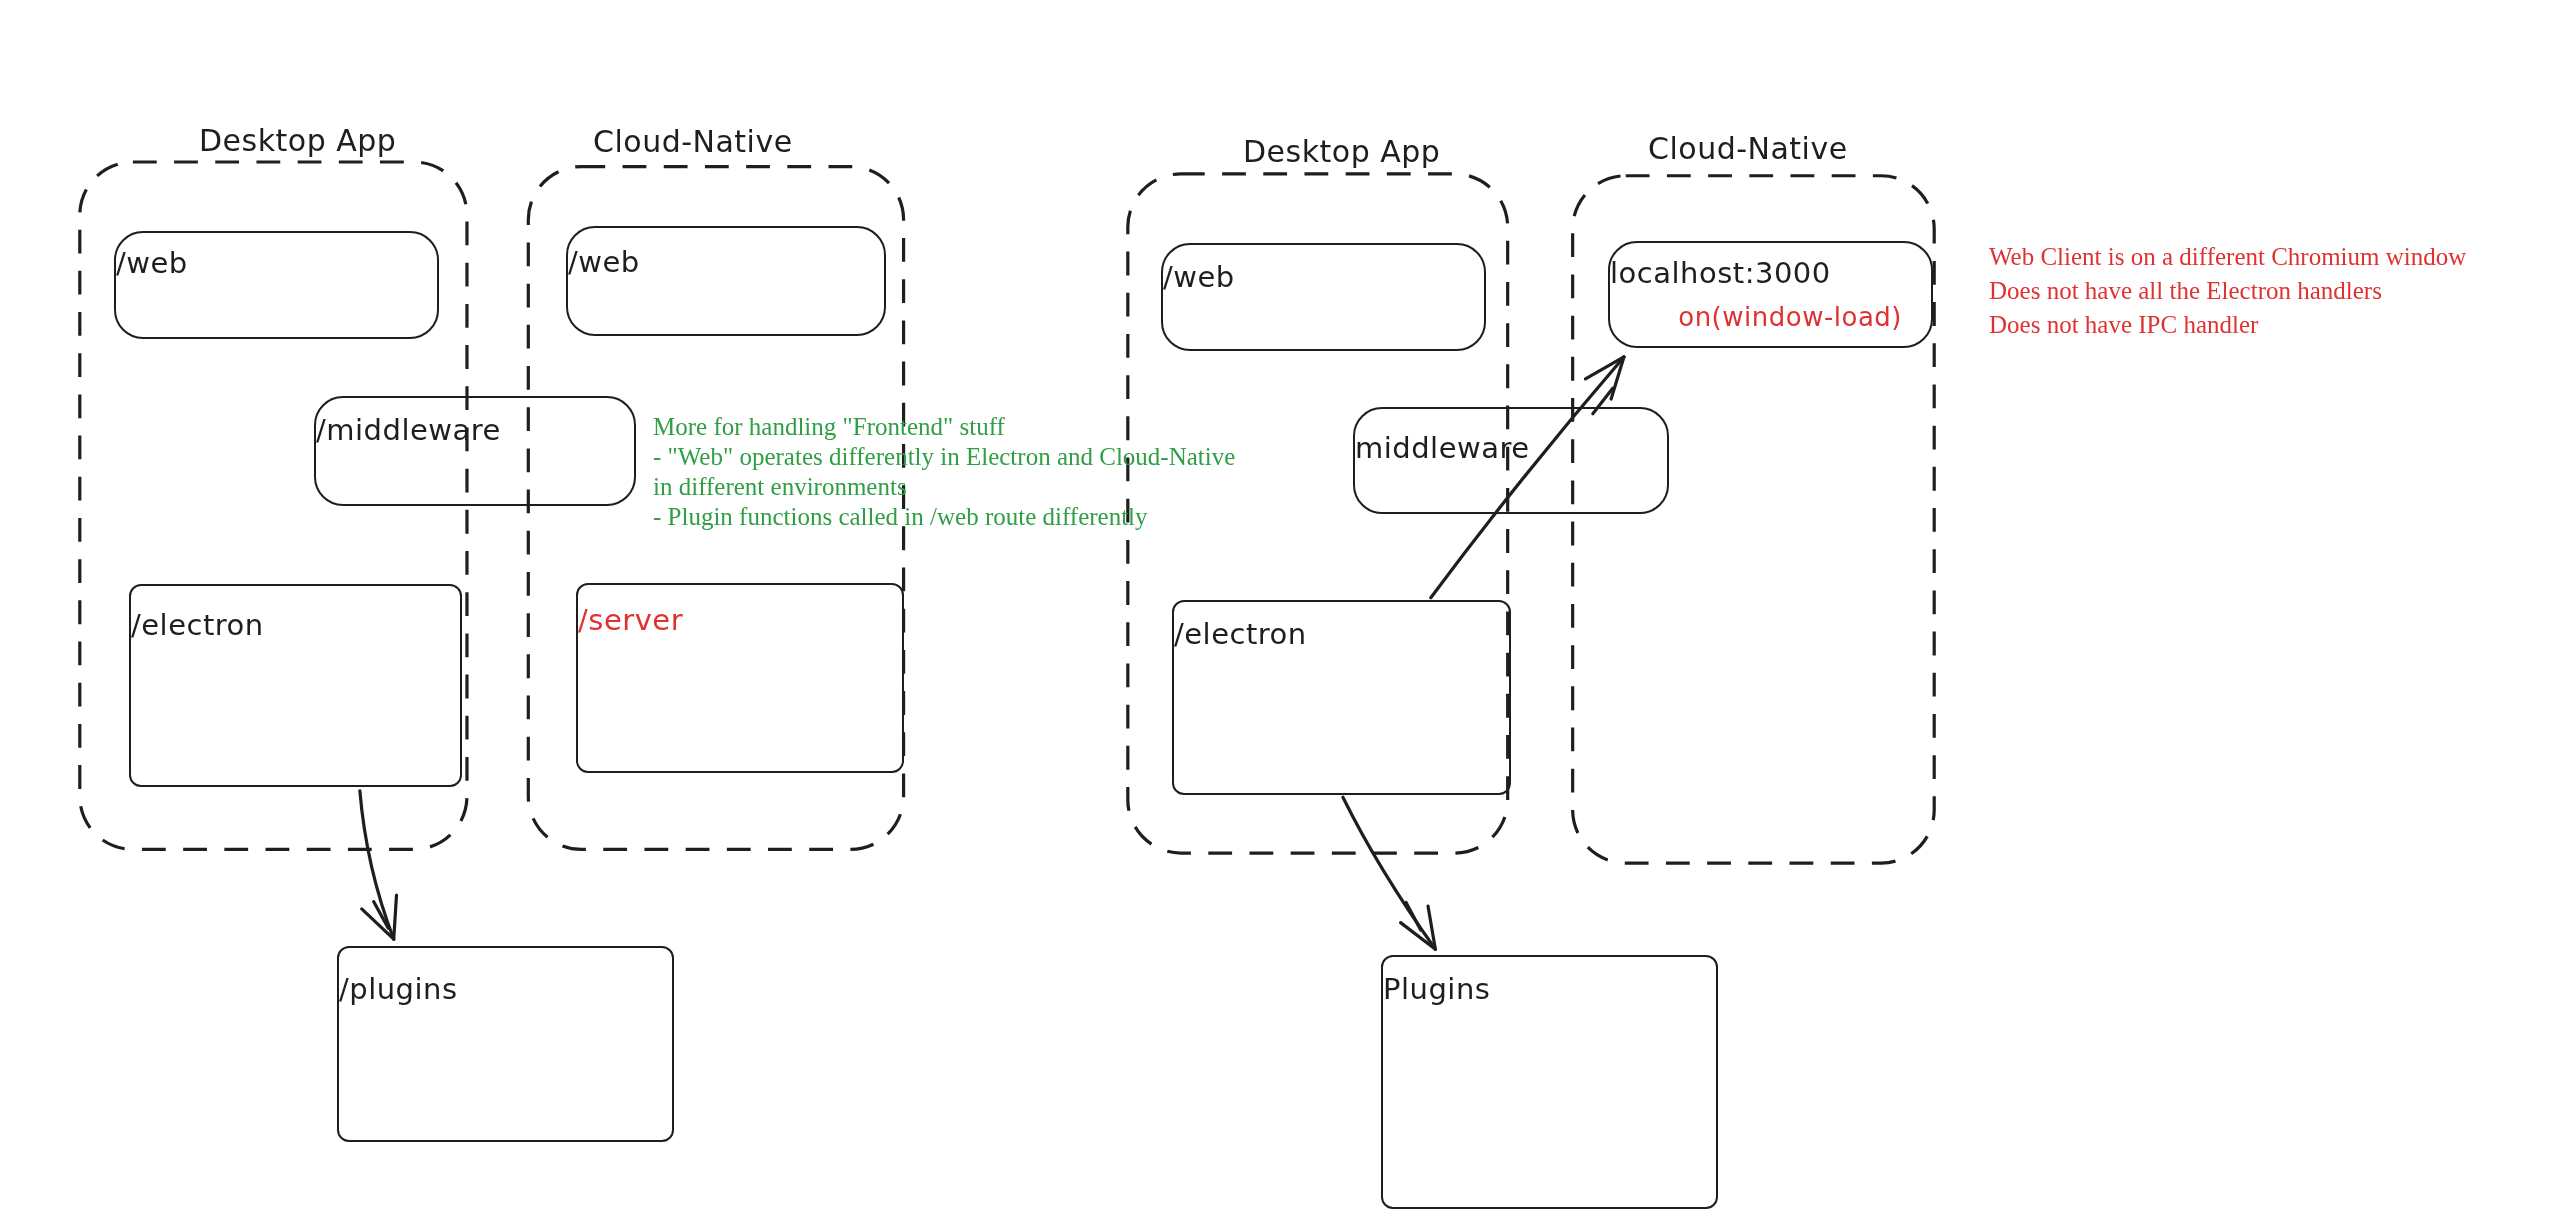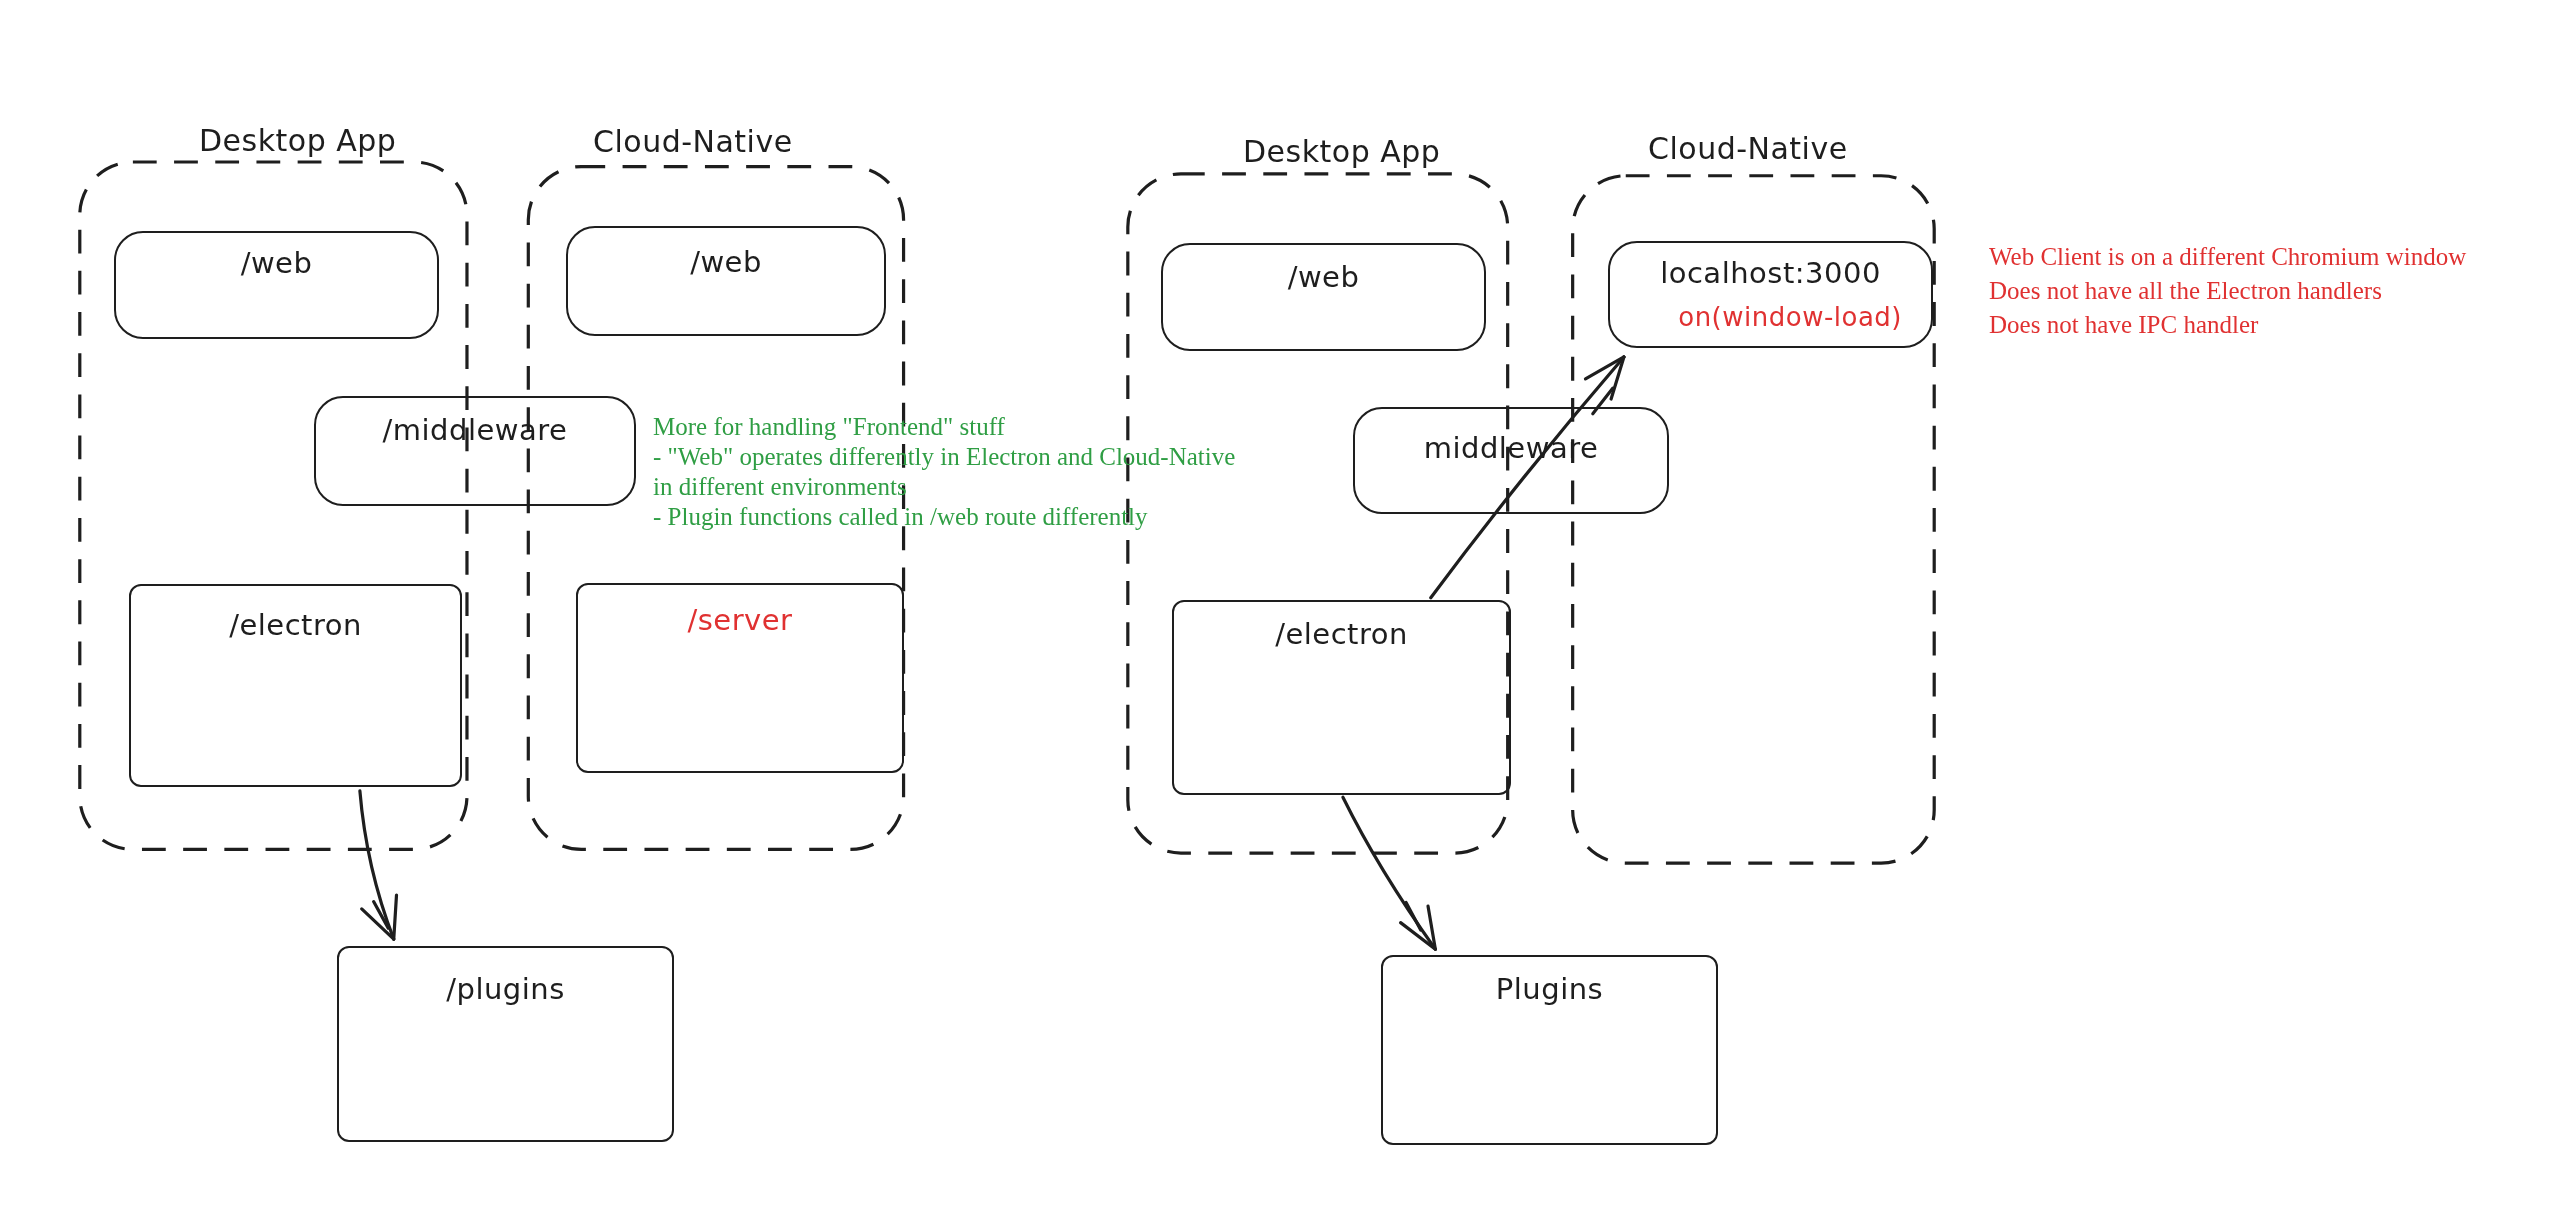--- a/index.html
+++ b/index.html
@@ -1,21 +1,21 @@
 <!DOCTYPE html>
 <html style="font-size:14.6px"><head>
 <meta charset="utf-8">
 <style>
   html,body{margin:0;padding:0;background:#ffffff;}
   body{width:2576px;height:1232px;position:relative;overflow:hidden;
        font-family:"DejaVu Sans",sans-serif;color:#1e1e1e;}
   .canvas{position:absolute;inset:0;}
   svg.shapes{position:absolute;left:0;top:0;width:2576px;height:1232px;}
   .box{position:absolute;border:2.7px solid #1e1e1e;background:transparent;
-       display:flex;justify-content:center;align-items:flex-start;box-sizing:border-box;}
+       display:flex;justify-content:flex-start;align-items:flex-start;box-sizing:border-box;}
   .box .box-label{font-size:29px;letter-spacing:0.5px;white-space:nowrap;}
   .r-sm{border-radius:29px;}
   .r-lg{border-radius:12px;margin-left:17px;}
   .group-label{position:absolute;font-size:30px;letter-spacing:0.5px;white-space:nowrap;}
   .note{position:absolute;white-space:nowrap;}
   .note div{white-space:nowrap;font-family:Liberation Serif, serif;}
   .note-green{color:#2f9e44;font-size:25px;line-height:30px;top:412px;left:653px;}
   .note-red{color:#e03131;font-size:25px;line-height:34px;top:240px;left:1989px;}
   .red-sub{position:absolute;right:29px;top:59px;color:#e03131;font-size:26px;letter-spacing:0.5px;}
   .label-red{color:#e03131;}
@@ -104,21 +104,21 @@
   </div>
 
   <div class="box r-sm pt24" style="left:1353px;top:407px;width:316px;height:107px">
     <span class="box-label">middleware</span>
   </div>
 
   <div class="box r-lg pt16" style="left:1155px;top:600px;width:339px;height:195px">
     <span class="box-label">/electron</span>
   </div>
 
-  <div class="box r-lg pt30" style="left:1364px;top:955px;width:337px;height:190px">
+  <div class="box r-lg pt30" style="left:1364px;top:955px;width:337px;height:254px">
     <span class="box-label">Plugins</span>
   </div>
 
   <div class="note note-red">
     <div>Web Client is on a different Chromium window</div>
     <div>Does not have all the Electron handlers</div>
     <div>Does not have IPC handler</div>
   </div>
 
 </div>

